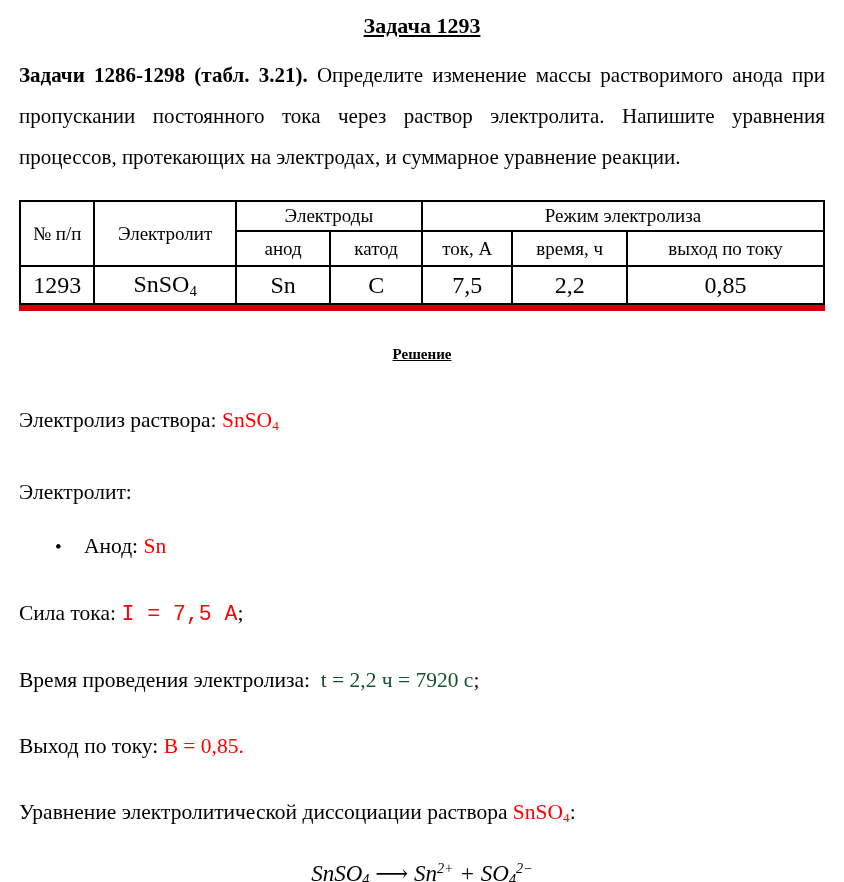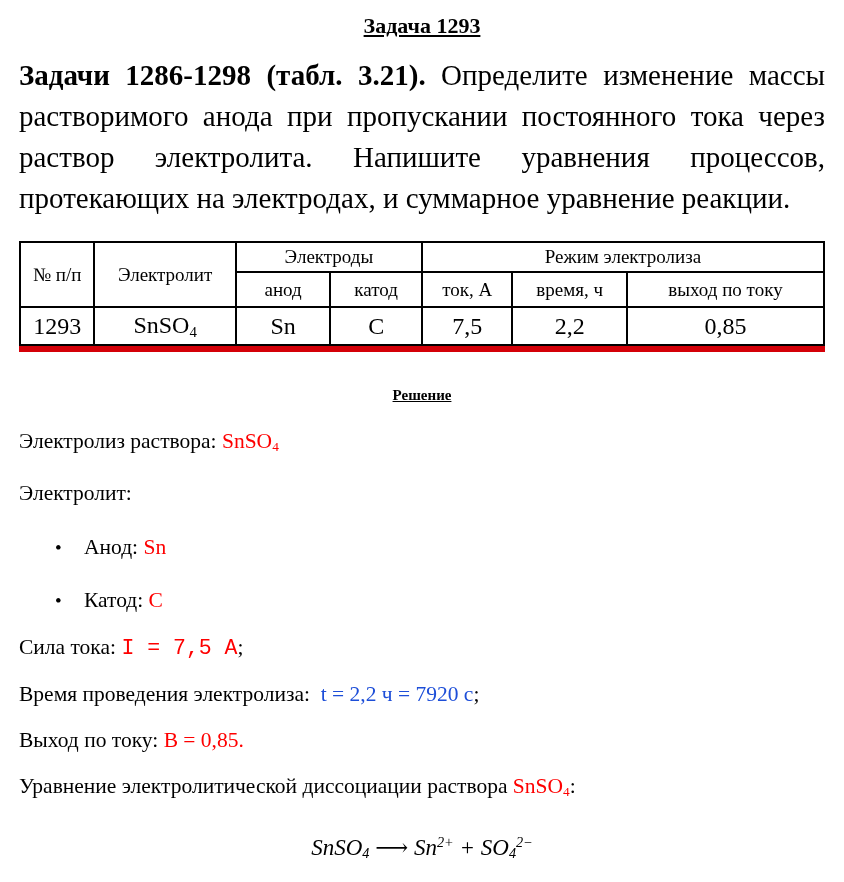--- a/index.html
+++ b/index.html
@@ -20,21 +20,21 @@
   .doc-title {
     margin: 0;
     font-size: 22px;
     line-height: 28px;
     font-weight: bold;
     text-align: center;
     text-decoration: underline;
   }
   .problem-para {
     margin: 15px 0 0 0;
-    font-size: 29px;
+    font-size: 21px;
     line-height: 41px;
     text-align: justify;
     text-align-last: left;
   }
   table.cond-table {
     width: 100%;
     margin-top: 22px;
     border-collapse: collapse;
     table-layout: fixed;
   }
@@ -58,21 +58,21 @@
   }
   .solution-heading {
     margin: 30px 0 10px 0;
     font-size: 15px;
     line-height: 26px;
     font-weight: bold;
     text-align: center;
     text-decoration: underline;
   }
   .sol-line {
-    margin: 20px 0 0 0;
+    margin: 40px 0 0 0;
     font-size: 21.5px;
     line-height: 26px;
     white-space: pre-wrap;
   }
   ul.electrode-list {
     list-style: none;
     margin: 28px 0 12px 0;
     padding: 0 0 0 36px;
   }
   ul.electrode-list li {
@@ -149,28 +149,25 @@
   <h2 class="solution-heading">Решение</h2>
 
   <p class="sol-line"><span>Электролиз раствора: </span><span style="color: rgb(254, 0, 0);">SnSO</span><sub style="color: rgb(254, 0, 0);">4</sub></p>
 
   <p class="sol-line"><span>Электролит:</span></p>
 
   <ul class="electrode-list">
     <li>
       <span class="bullet">•</span><span><span>Анод: </span><span style="color: rgb(254, 0, 0);">Sn</span></span>
     </li>
-    <li>
-      <span class="bullet">•</span><span><span>Катод: </span><span style="color: rgb(254, 0, 0);">C</span></span>
-    </li>
   </ul>
 
   <p class="sol-line"><span>Сила тока: </span><span style="color: rgb(254, 0, 0); font-family: Liberation Mono, monospace;">I = 7,5 А</span><span>;</span></p>
 
-  <p class="sol-line"><span>Время проведения электролиза:  </span><span style="color: #1d4ed8;">t = 2,2 ч = 7920 с</span><span>;</span></p>
+  <p class="sol-line"><span>Время проведения электролиза:  </span><span style="color: #14532d;">t = 2,2 ч = 7920 с</span><span>;</span></p>
 
   <p class="sol-line"><span>Выход по току: </span><span style="color: rgb(254, 0, 0);">В = 0,85.</span></p>
 
   <p class="sol-line"><span>Уравнение электролитической диссоциации раствора </span><span style="color: rgb(254, 0, 0);">SnSO</span><sub style="color: rgb(254, 0, 0);">4</sub><span>:</span></p>
 
   <div class="equation-line"><span style="font-style: italic;">SnSO</span><sub style="font-style: italic;">4</sub><span> ⟶ </span><span style="font-style: italic;">Sn</span><sup style="font-style: italic;">2+</sup><span style="font-style: italic;"> + </span><span style="font-style: italic;">SO</span><sub style="font-style: italic;">4</sub><sup style="font-style: italic;">2−</sup></div>
 
 </div>
 
 </body></html>

